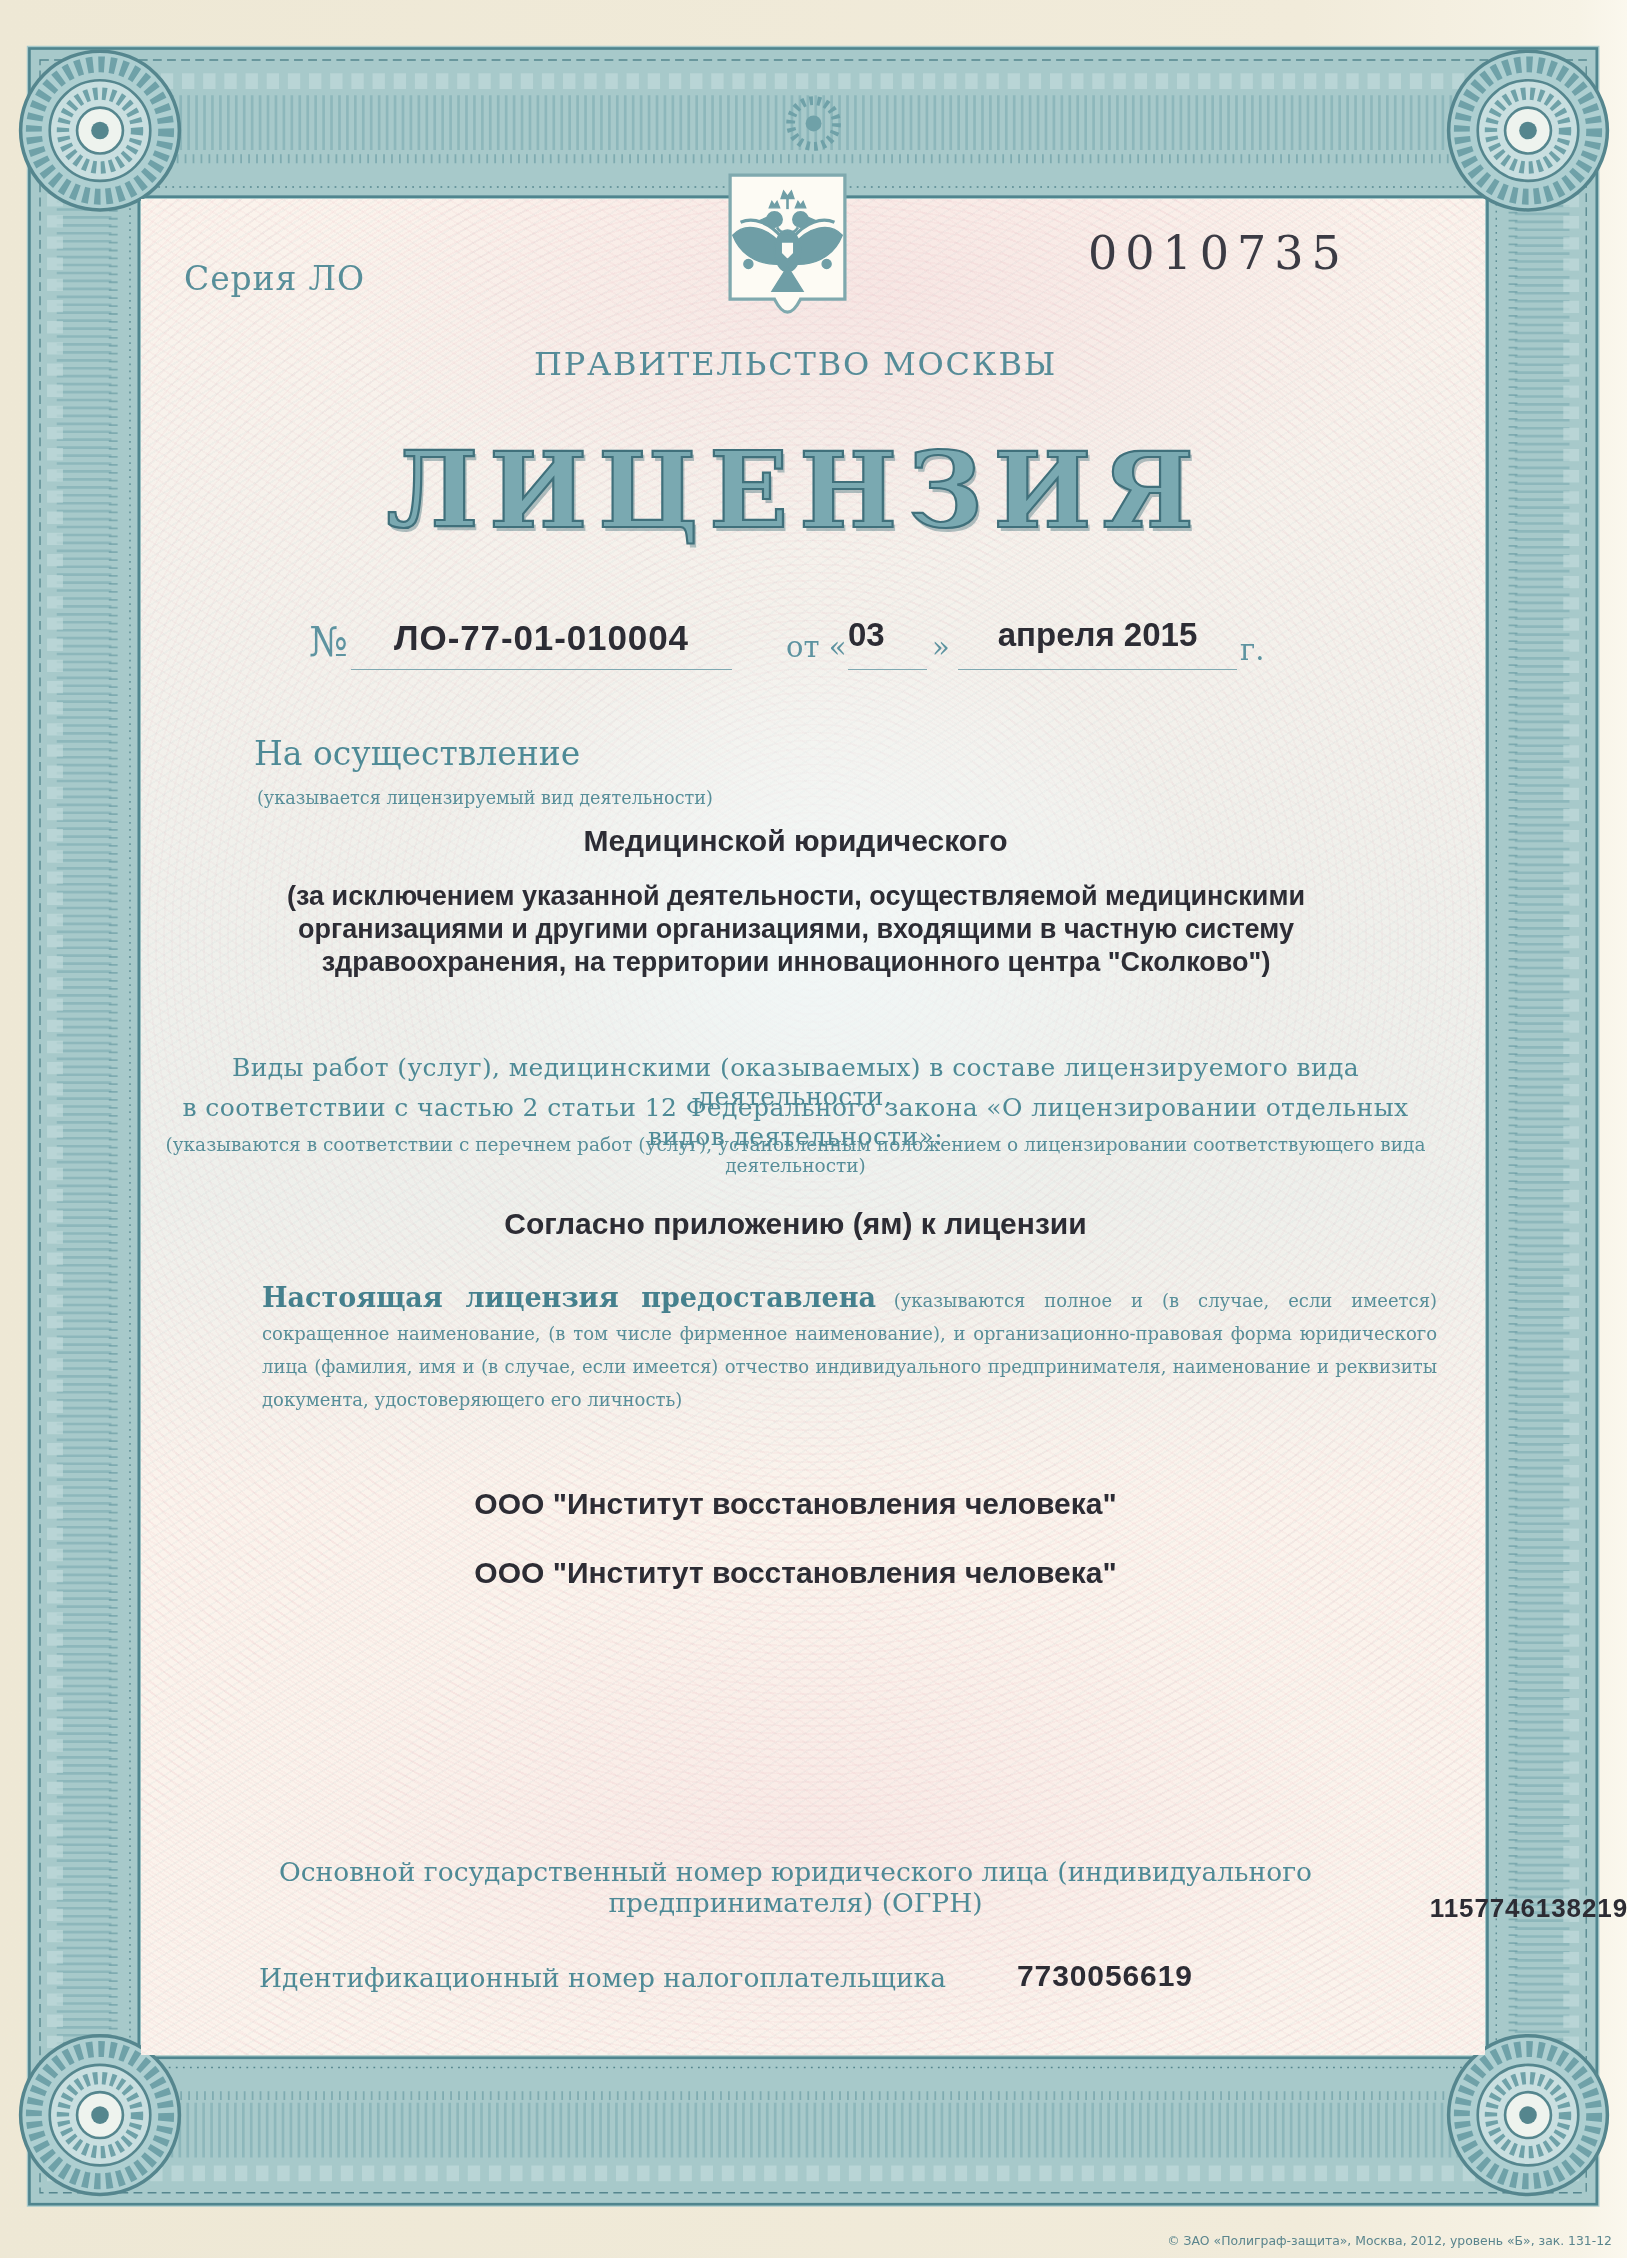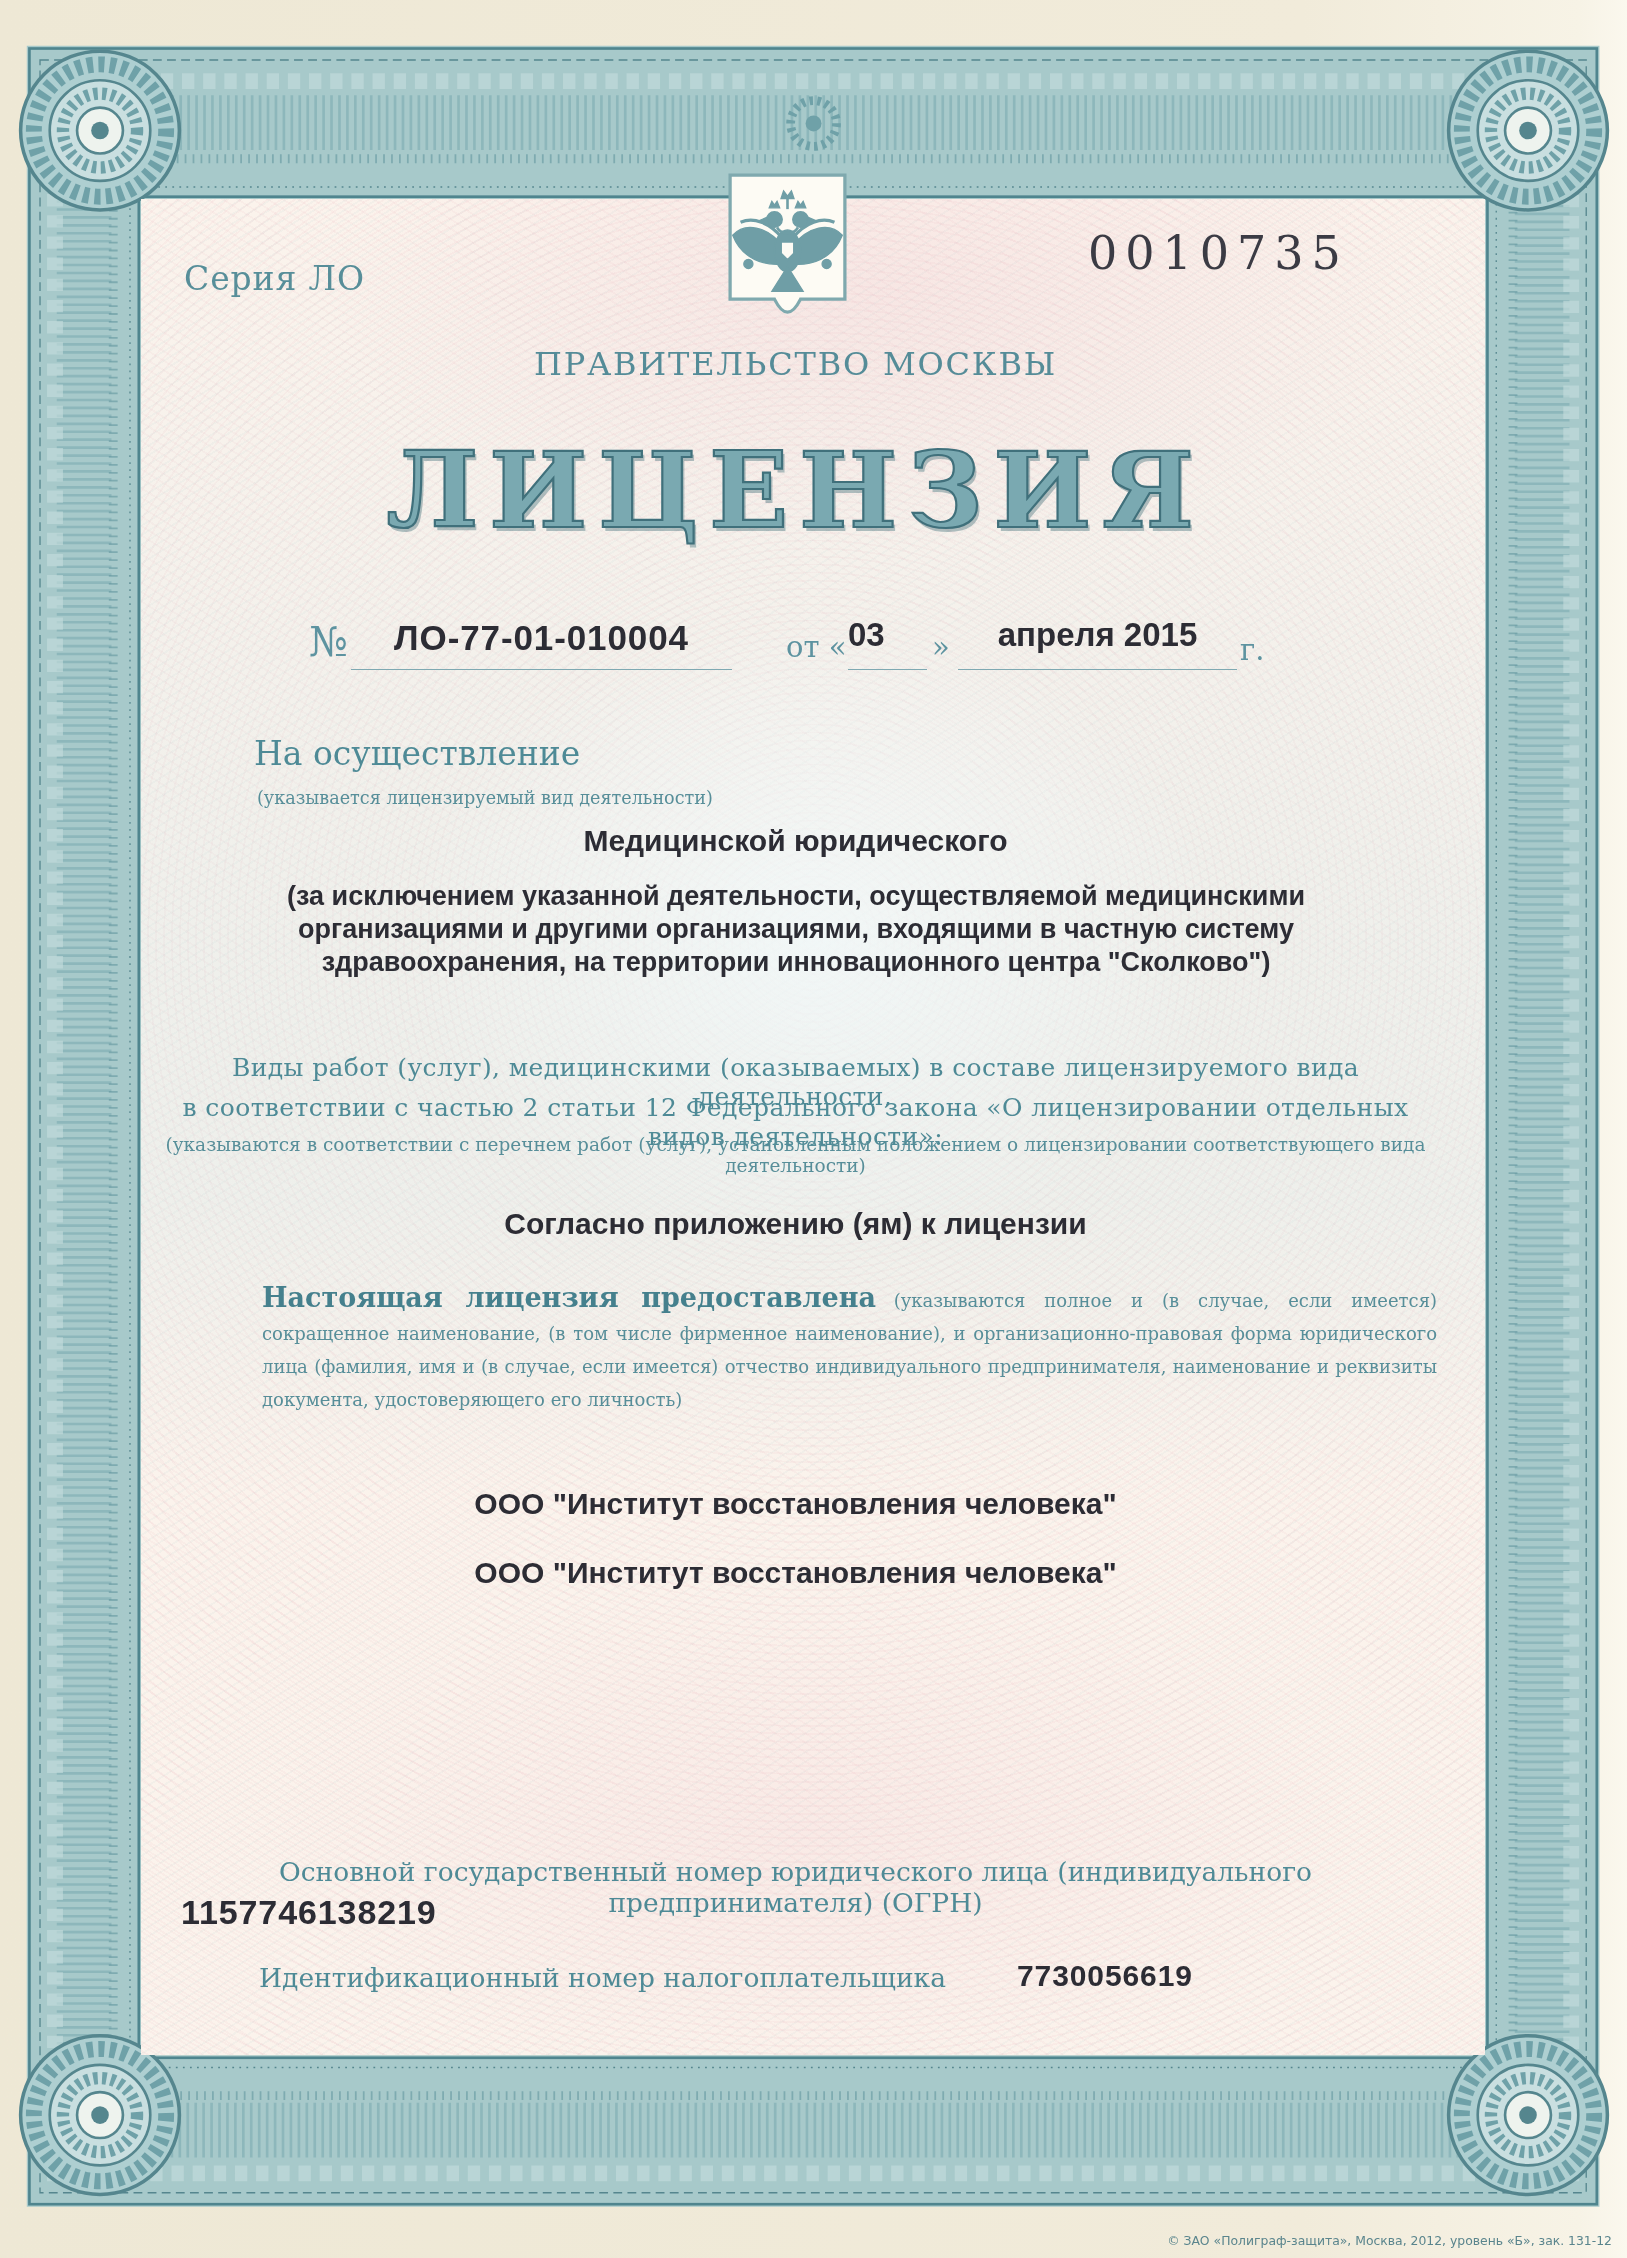--- a/index.html
+++ b/index.html
@@ -61,21 +61,21 @@
 
   .grantee{left:257px;top:1277px;width:1175px;text-align:justify;line-height:32px;margin:5px;}
   .grantee-lead{font-size:27px;color:#45808d;font-weight:600;}
   .grantee-note{font-size:18px;color:#578e99;}
 
   .org-full{left:247px;top:1383px;width:1097px;text-align:center;font-size:30px;line-height:39px;}
   .org-short-1{top:1487px;font-size:30px;}
   .org-short-2{top:1556px;font-size:30px;}
 
   .ogrn-label{top:1856px;font-size:26.5px;color:#4e8a96;}
-  .ogrn-value{left:181px;top:1893px;width:1447px;text-align:left;font-size:34px;letter-spacing:0.9px;}
+  .ogrn-value{left:181px;top:1893px;width:1447px;text-align:right;font-size:26px;letter-spacing:0.9px;}
   .inn-label{left:259px;top:1962px;font-size:26.5px;color:#4e8a96;}
   .inn-value{left:1017px;top:1959px;font-size:30px;letter-spacing:0.9px;}
 
   .imprint{right:16px;top:2233px;font-family:"DejaVu Sans",sans-serif;font-size:12.4px;color:#5a858d;}
 </style>
 </head>
 <body>
 
 <div class="page">
 

